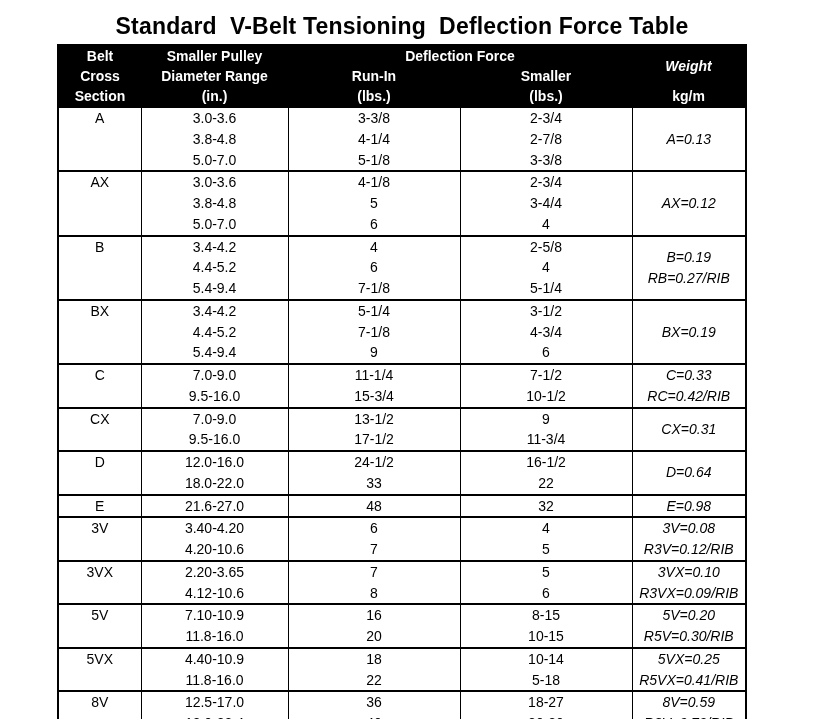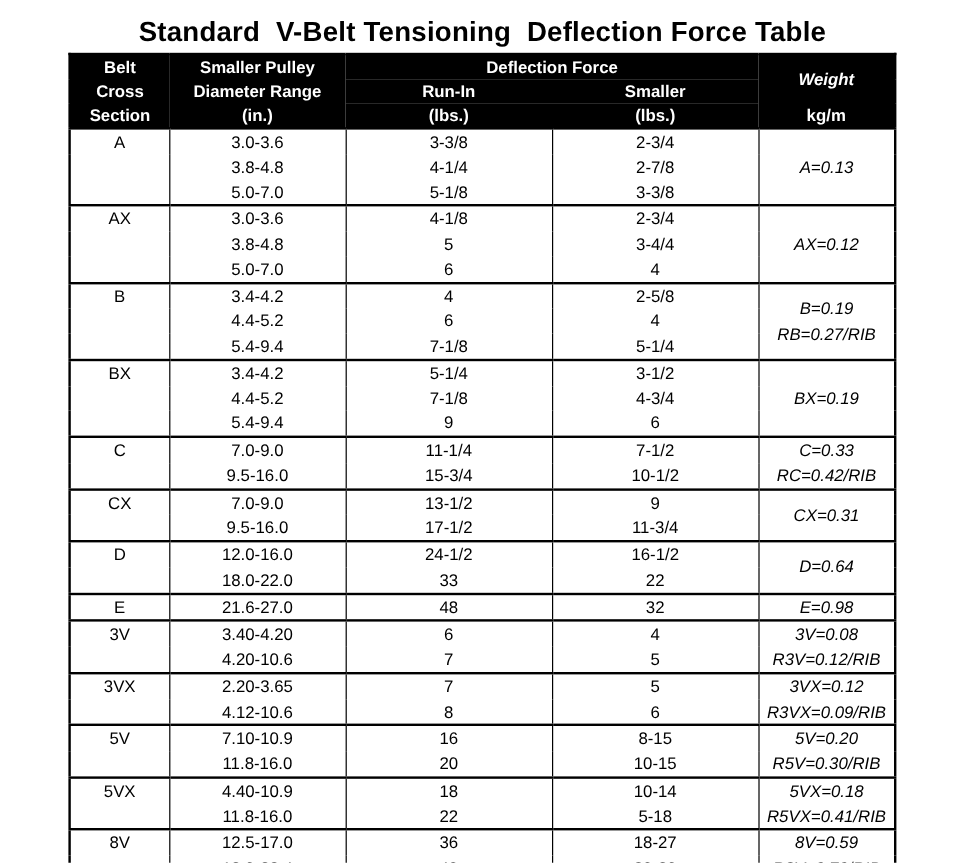--- a/index.html
+++ b/index.html
@@ -242,21 +242,21 @@
           <td>4.20-10.6</td>
           <td>7</td>
           <td>5</td>
         </tr>
         <tr class="group-start">
           <td class="belt-cell" rowspan="2">3VX</td>
           <td>2.20-3.65</td>
           <td>7</td>
           <td>5</td>
           <td class="weight-cell" rowspan="2">
-            <div>3VX=0.12</div>
+            <div>3VX=0.10</div>
             <div>R3VX=0.09/RIB</div>
           </td>
         </tr>
         <tr>
           <td>4.12-10.6</td>
           <td>8</td>
           <td>6</td>
         </tr>
         <tr class="group-start">
           <td class="belt-cell" rowspan="2">5V</td>
@@ -272,21 +272,21 @@
           <td>11.8-16.0</td>
           <td>20</td>
           <td>10-15</td>
         </tr>
         <tr class="group-start">
           <td class="belt-cell" rowspan="2">5VX</td>
           <td>4.40-10.9</td>
           <td>18</td>
           <td>10-14</td>
           <td class="weight-cell" rowspan="2">
-            <div>5VX=0.18</div>
+            <div>5VX=0.25</div>
             <div>R5VX=0.41/RIB</div>
           </td>
         </tr>
         <tr>
           <td>11.8-16.0</td>
           <td>22</td>
           <td>5-18</td>
         </tr>
         <tr class="group-start">
           <td class="belt-cell" rowspan="2">8V</td>

